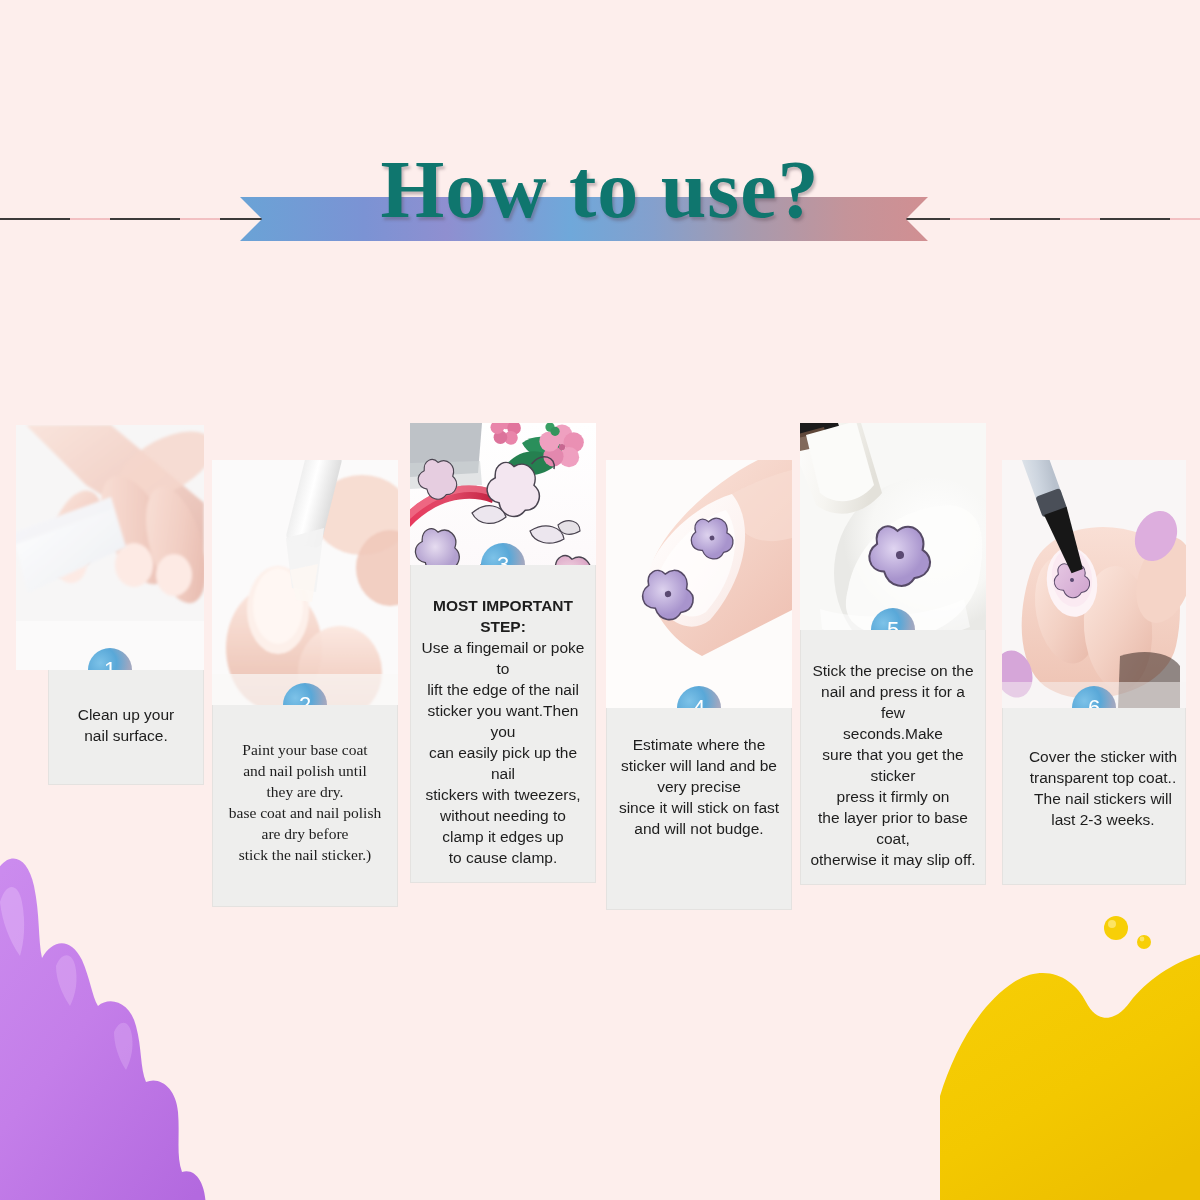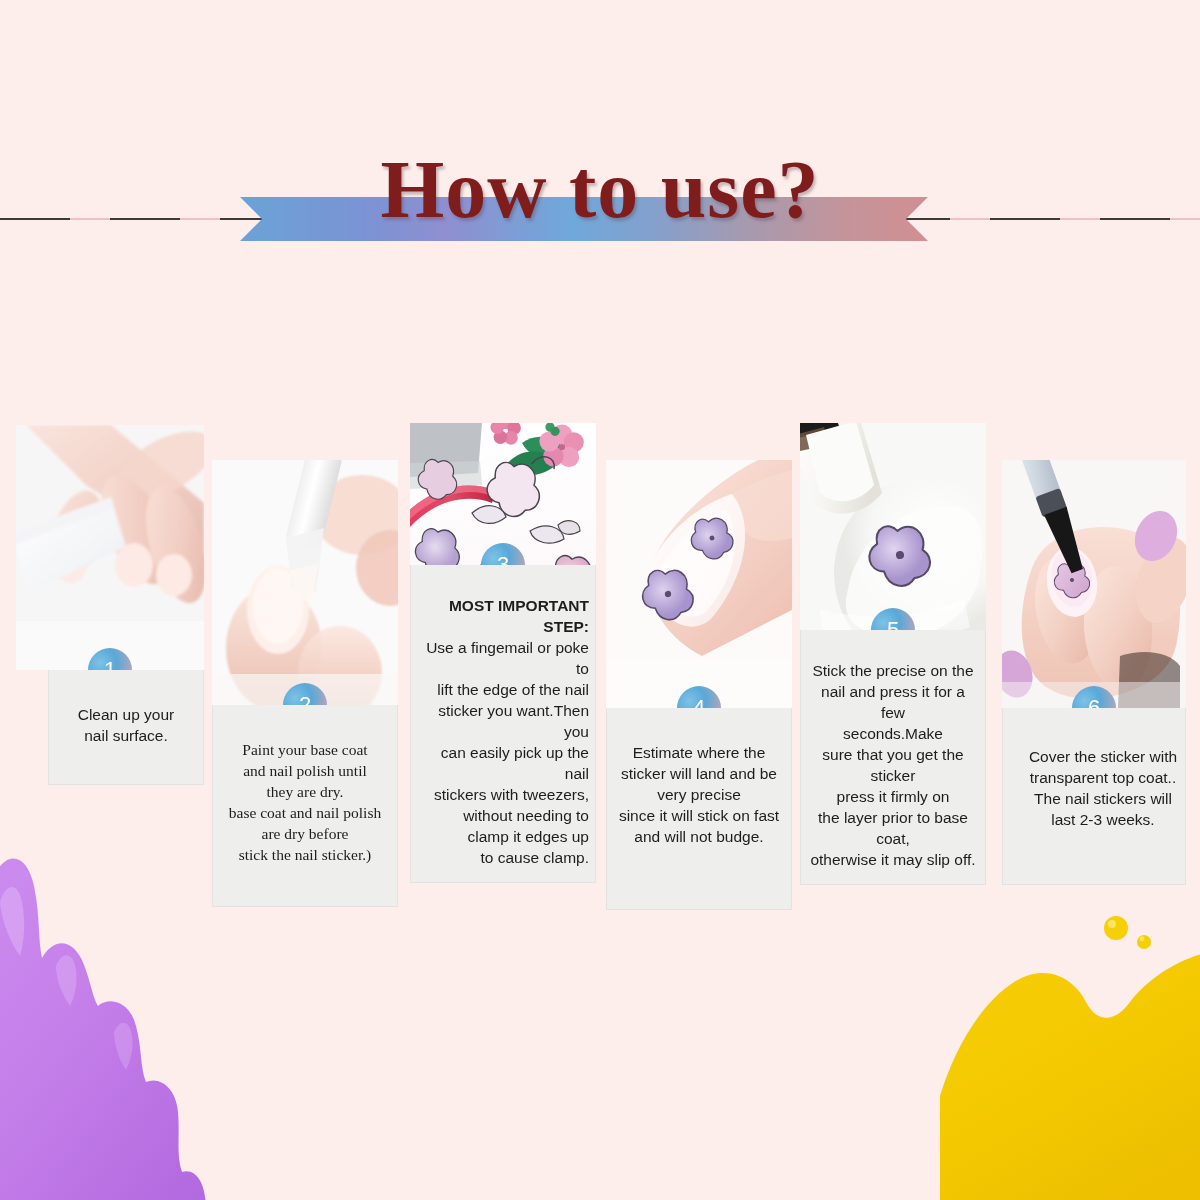--- a/index.html
+++ b/index.html
@@ -60,21 +60,21 @@
   .page-title {
     position: absolute;
     left: 0;
     top: 143px;
     width: 1200px;
     text-align: center;
     font-family: "Liberation Serif", serif;
     font-weight: bold;
     font-size: 82px;
     line-height: 94px;
-    color: #7f1d1d;
+    color: #0f766e;
     letter-spacing: 1px;
     text-shadow: 2px 3px 3px rgba(90,70,80,.35);
     white-space: nowrap;
   }
 
   
   .panel {
     position: absolute;
     display: flex;
     flex-direction: column;
@@ -296,21 +296,21 @@
           </g>
           <path d="M62 90 C76 78 92 82 96 94 C84 104 68 102 62 90 Z" fill="#ece6ee"></path>
           <path d="M120 108 C136 98 152 104 154 116 C140 124 124 120 120 108 Z" fill="#ece6ee"></path>
           <path d="M16 150 C30 140 46 144 50 156 C36 164 22 162 16 150 Z" fill="#ece6ee"></path>
           <path d="M148 102 C158 94 170 98 170 108 C160 114 150 112 148 102 Z" fill="#e5e1e6"></path>
         </g>
         <rect x="0" y="224" width="186" height="24" fill="#fbf7f9" opacity=".45"></rect>
       </svg>
       <div class="badge" style="left:71px; bottom:-22px;">3</div>
     </div>
-    <div class="panel-caption" style="padding-top:30px;text-align:right;">
+    <div class="panel-caption" style="padding-top:30px;">
       <span class="cap-line lead">MOST IMPORTANT STEP:</span>
       <span class="cap-line">Use a fingemail or poke to</span>
       <span class="cap-line">lift the edge of the nail</span>
       <span class="cap-line">sticker you want.Then you</span>
       <span class="cap-line">can easily pick up the nail</span>
       <span class="cap-line">stickers with tweezers,</span>
       <span class="cap-line">without needing to</span>
       <span class="cap-line">clamp it edges up</span>
       <span class="cap-line">to cause clamp.</span>
     </div>
@@ -349,21 +349,21 @@
           </g>
           <g transform="translate(62,134) scale(1.12) rotate(-8)">
             <path d="M0 -18 C11 -25 22 -14 17 -2 C26 5 21 18 9 18 C2 27 -11 23 -13 11 C-25 9 -26 -5 -16 -10 C-17 -22 -6 -26 0 -18 Z"></path>
             <circle cx="0" cy="0" r="2.8" fill="#5b4a72" stroke="none"></circle>
           </g>
         </g>
         <rect x="0" y="200" width="186" height="48" fill="#fdfcfb" opacity=".7"></rect>
       </svg>
       <div class="badge" style="left:71px; bottom:-22px;">4</div>
     </div>
-    <div class="panel-caption" style="padding-top:34px;">
+    <div class="panel-caption" style="padding-top:26px;">
       <span class="cap-line">Estimate where the</span>
       <span class="cap-line">sticker  will land and be</span>
       <span class="cap-line">very precise</span>
       <span class="cap-line">since it will stick on fast</span>
       <span class="cap-line">and will not budge.</span>
     </div>
   </div>
 
   <div class="panel" style="left:800px; top:423px; width:186px; height:462px;">
     <div class="panel-photo" style="height:248px;">

